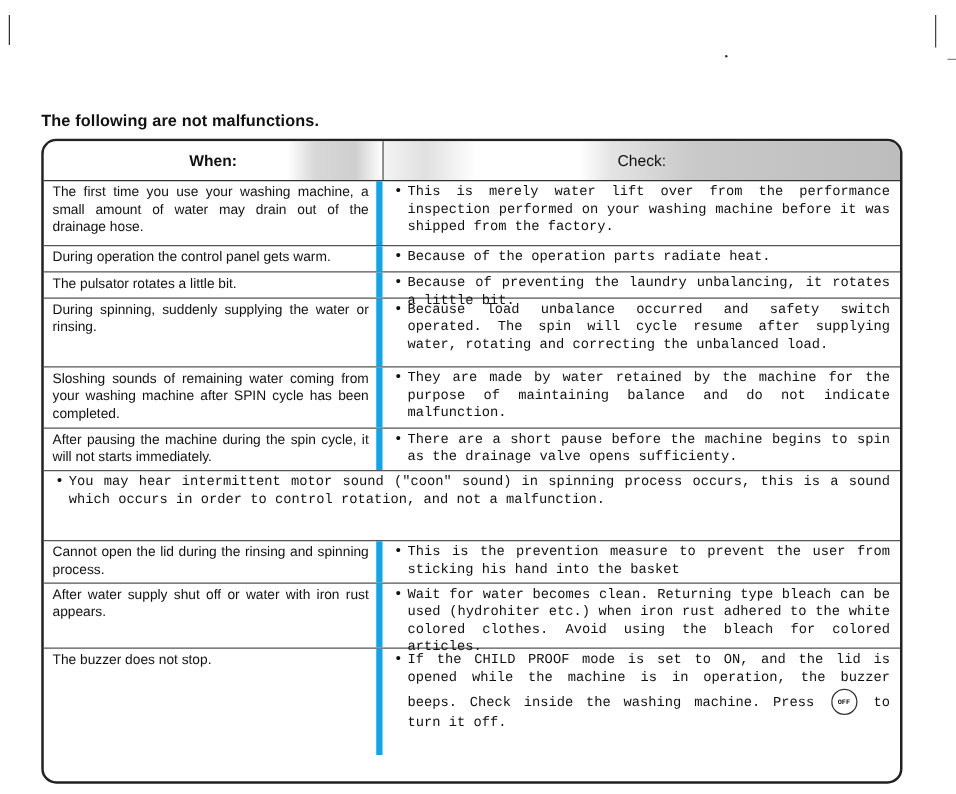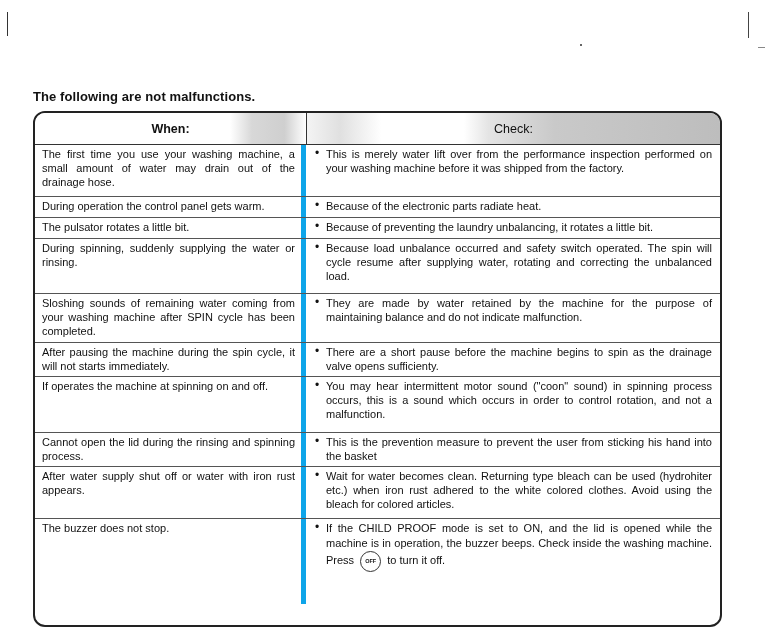--- a/index.html
+++ b/index.html
@@ -12,21 +12,21 @@
   .table-wrap { position:absolute; left:33px; top:111px; width:689px; height:516px; border:2px solid #222; border-radius:12px 12px 12px 12px; overflow:hidden; box-sizing:border-box; }
   .hdr { display:flex; height:31px; border-bottom:1.5px solid #333; }
   .hdr .c1 { width:271px; border-right:1px solid #333; display:flex; align-items:center; justify-content:center; font-weight:bold; font-size:12.5px;
     background:linear-gradient(90deg,#fff 0%,#fff 72%,#d8d8d8 80%,#cfcfcf 92%,#fff 100%); }
   .hdr .c2 { flex:1; display:flex; align-items:center; justify-content:center; font-weight:normal; font-size:12.5px;
     background:linear-gradient(90deg,#f4f4f4 0%,#e0e0e0 8%,#fff 18%,#fff 38%,#e4e4e4 44%,#c9c9c9 60%,#bdbdbd 100%); }
   .row { display:flex; border-bottom:1px solid #555; }
   .row:last-child { border-bottom:none; }
   .row .c1 { width:271px; box-sizing:border-box; padding:2px 6px 2px 7px; border-right:5px solid #0ea5e9; font-weight:normal; font-size:11px; line-height:14px; text-align:justify; }
   .row .c2 { flex:1; box-sizing:border-box; padding:2px 8px 2px 9px; font-size:11px; line-height:14px; position:relative; }
-  .bullet-text { display:block; padding-left:11px; position:relative; text-align:justify; }
+  .bullet-text { display:block; padding-left:11px; position:relative; text-align:justify;font-family:Liberation Mono, monospace; }
   .bullet-text::before { content:"\2022"; position:absolute; left:0; top:-1px; font-size:12px; }
   .off-btn { display:inline-flex; align-items:center; justify-content:center; width:19px; height:19px; border:1px solid #333; border-radius:50%; font-size:5.5px; font-weight:bold; vertical-align:middle; margin:0 3px; }
 </style>
 </head>
 <body>
 
 <div class="mark-left"></div>
 <div class="mark-right"></div>
 <div class="mark-dash"></div>
 <div class="speck"></div>
@@ -41,21 +41,21 @@
 
   <div class="row" style="height:51px">
     <div class="c1">The first time you use your washing machine, a small amount of water may drain out of the drainage hose.</div>
     <div class="c2">
         <span class="bullet-text">This is merely water lift over from the performance inspection performed on your washing machine before it was shipped from the factory.</span>
       </div>
   </div>
   <div class="row" style="height:20px">
     <div class="c1">During operation the control panel gets warm.</div>
     <div class="c2">
-        <span class="bullet-text">Because of the electronic parts radiate heat.</span>
+        <span class="bullet-text">Because of the operation parts radiate heat.</span>
       </div>
   </div>
   <div class="row" style="height:20px">
     <div class="c1">The pulsator rotates a little bit.</div>
     <div class="c2">
         <span class="bullet-text">Because of preventing the laundry unbalancing, it rotates a little bit.</span>
       </div>
   </div>
   <div class="row" style="height:54px">
     <div class="c1">During spinning, suddenly supplying the water or rinsing.</div>
@@ -69,21 +69,20 @@
         <span class="bullet-text">They are made by water retained by the machine for the purpose of maintaining balance and do not indicate malfunction.</span>
       </div>
   </div>
   <div class="row" style="height:33px">
     <div class="c1">After pausing the machine during the spin cycle, it will not starts immediately.</div>
     <div class="c2">
         <span class="bullet-text">There are a short pause before the machine begins to spin as the drainage valve opens sufficienty.</span>
       </div>
   </div>
   <div class="row" style="height:55px">
-    <div class="c1">If operates the machine at spinning on and off.</div>
     <div class="c2">
         <span class="bullet-text">You may hear intermittent motor sound ("coon" sound) in spinning process occurs, this is a sound which occurs in order to control rotation, and not a malfunction.</span>
       </div>
   </div>
   <div class="row" style="height:33px">
     <div class="c1">Cannot open the lid during the rinsing and spinning process.</div>
     <div class="c2">
         <span class="bullet-text">This is the prevention measure to prevent the user from sticking his hand into the basket</span>
       </div>
   </div>

